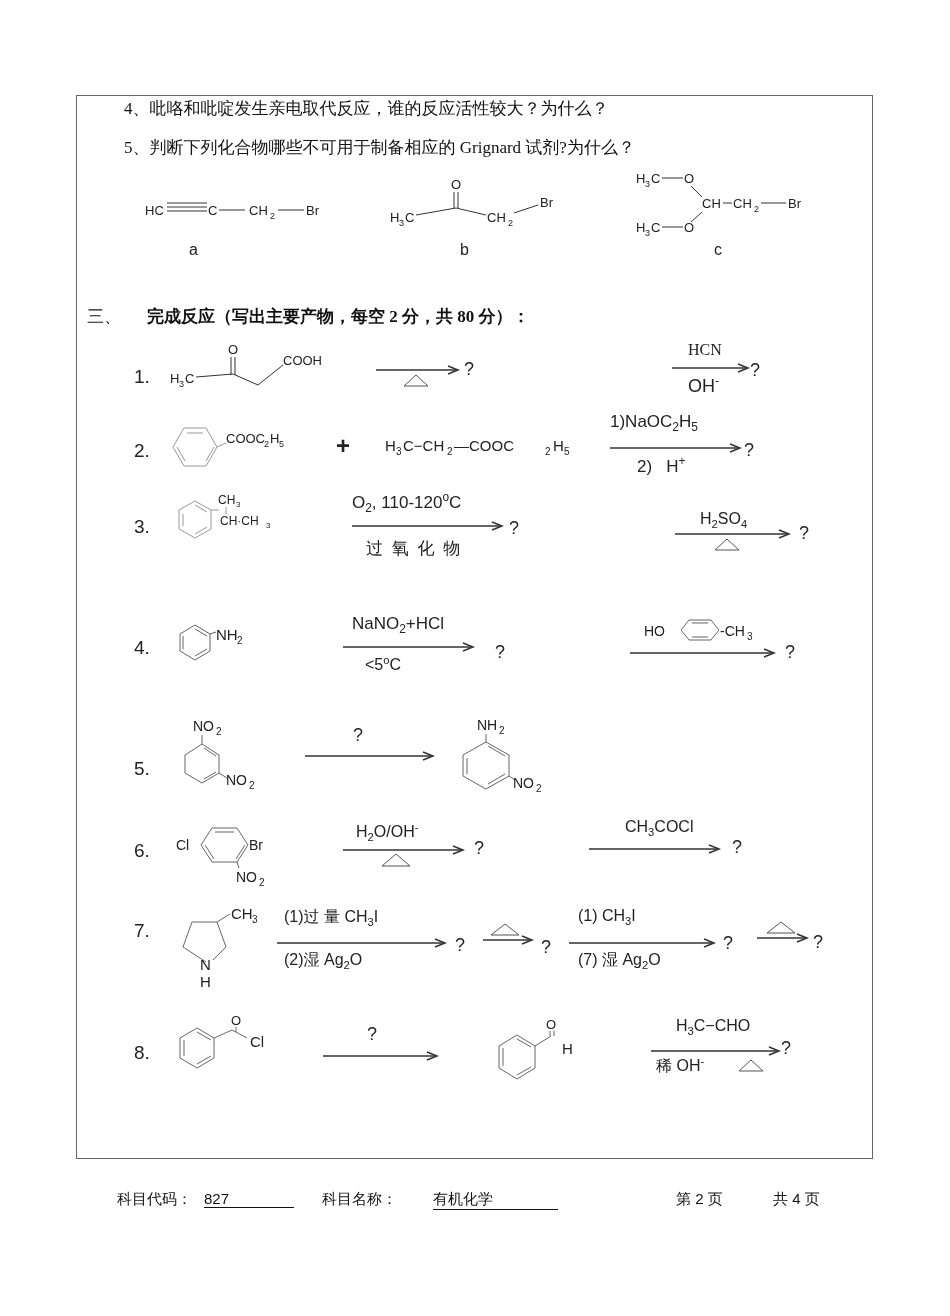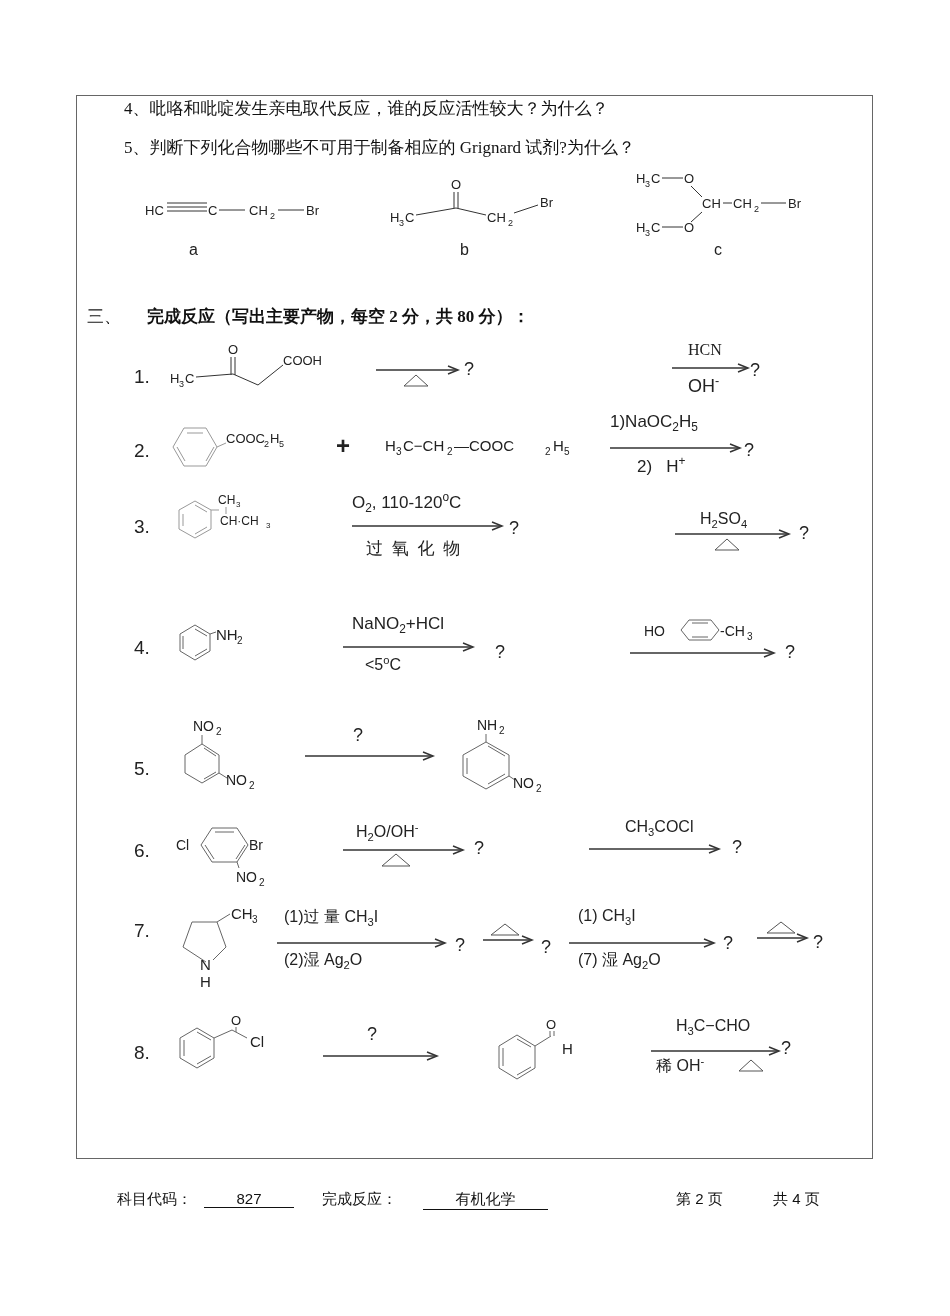--- a/index.html
+++ b/index.html
@@ -9,21 +9,21 @@
            border:1.5px solid #666; box-sizing:border-box; }
   .abs { position:absolute; white-space:nowrap; }
   .q { font-family:"Liberation Serif","DejaVu Serif",serif; font-size:17px; color:#111; }
   .sec { font-family:"Liberation Serif","DejaVu Serif",serif; font-size:17px; font-weight:bold; color:#111; }
   .num { font-family:"Liberation Sans","DejaVu Sans",sans-serif; font-size:19px; color:#222; }
   .sans { font-family:"Liberation Sans","DejaVu Sans",sans-serif; color:#222; } .f16 { font-size:16px; } .f17 { font-size:17px;text-align:right; } .f18 { font-size:18px; }
   sub, sup { font-size:70%; line-height:0; }
   svg { position:absolute; overflow:visible; }
   svg text { font-family:"Liberation Sans","DejaVu Sans",sans-serif; fill:#222; }
   .footer { position:absolute; top:1182px; font-family:Liberation Sans, sans-serif; font-size:15px; color:#111;margin-top:8px; }
-  .ul { display:inline-block; border-bottom:1.2px solid #111; text-align:center; }
+  .ul { display:inline-block; border-bottom:1.2px solid #111; }
 </style>
 </head>
 <body>
 
 <div class="frame"></div>
 
 <div class="abs q" style="left:124px;top:97px;">4、吡咯和吡啶发生亲电取代反应，谁的反应活性较大？为什么？</div>
 <div class="abs q" style="left:124px;top:136px;">5、判断下列化合物哪些不可用于制备相应的 Grignard 试剂?为什么？</div>
 
 <svg style="left:145px;top:195px;" width="190" height="30">
@@ -324,16 +324,16 @@
   <polyline points="118,2 128,6 118,10" fill="none" stroke="#333" stroke-width="1.5"></polyline>
 </svg>
 <div class="abs sans f18" style="left:781px;top:1038px;">?</div>
 <div class="abs sans f16" style="left:656px;top:1056px;"><span>稀  OH</span><sup>-</sup></div>
 <svg style="left:738px;top:1058px;" width="30" height="16">
   <polygon points="13,2 1,13 25,13" fill="none" stroke="#555" stroke-width="1"></polygon>
 </svg>
 
 <div class="footer" style="left:117px;">科目代码：</div>
 <div class="footer ul" style="left:204px;width:90px;">827</div>
-<div class="footer" style="left:322px;">完成反应：</div>
-<div class="footer ul" style="left:423px;width:125px;">有机化学</div>
+<div class="footer" style="left:322px;">科目名称：</div>
+<div class="footer ul" style="left:433px;width:125px;">有机化学</div>
 <div class="footer" style="left:676px;">第 2 页</div>
 <div class="footer" style="left:773px;">共 4 页</div>
 
 </body></html>

